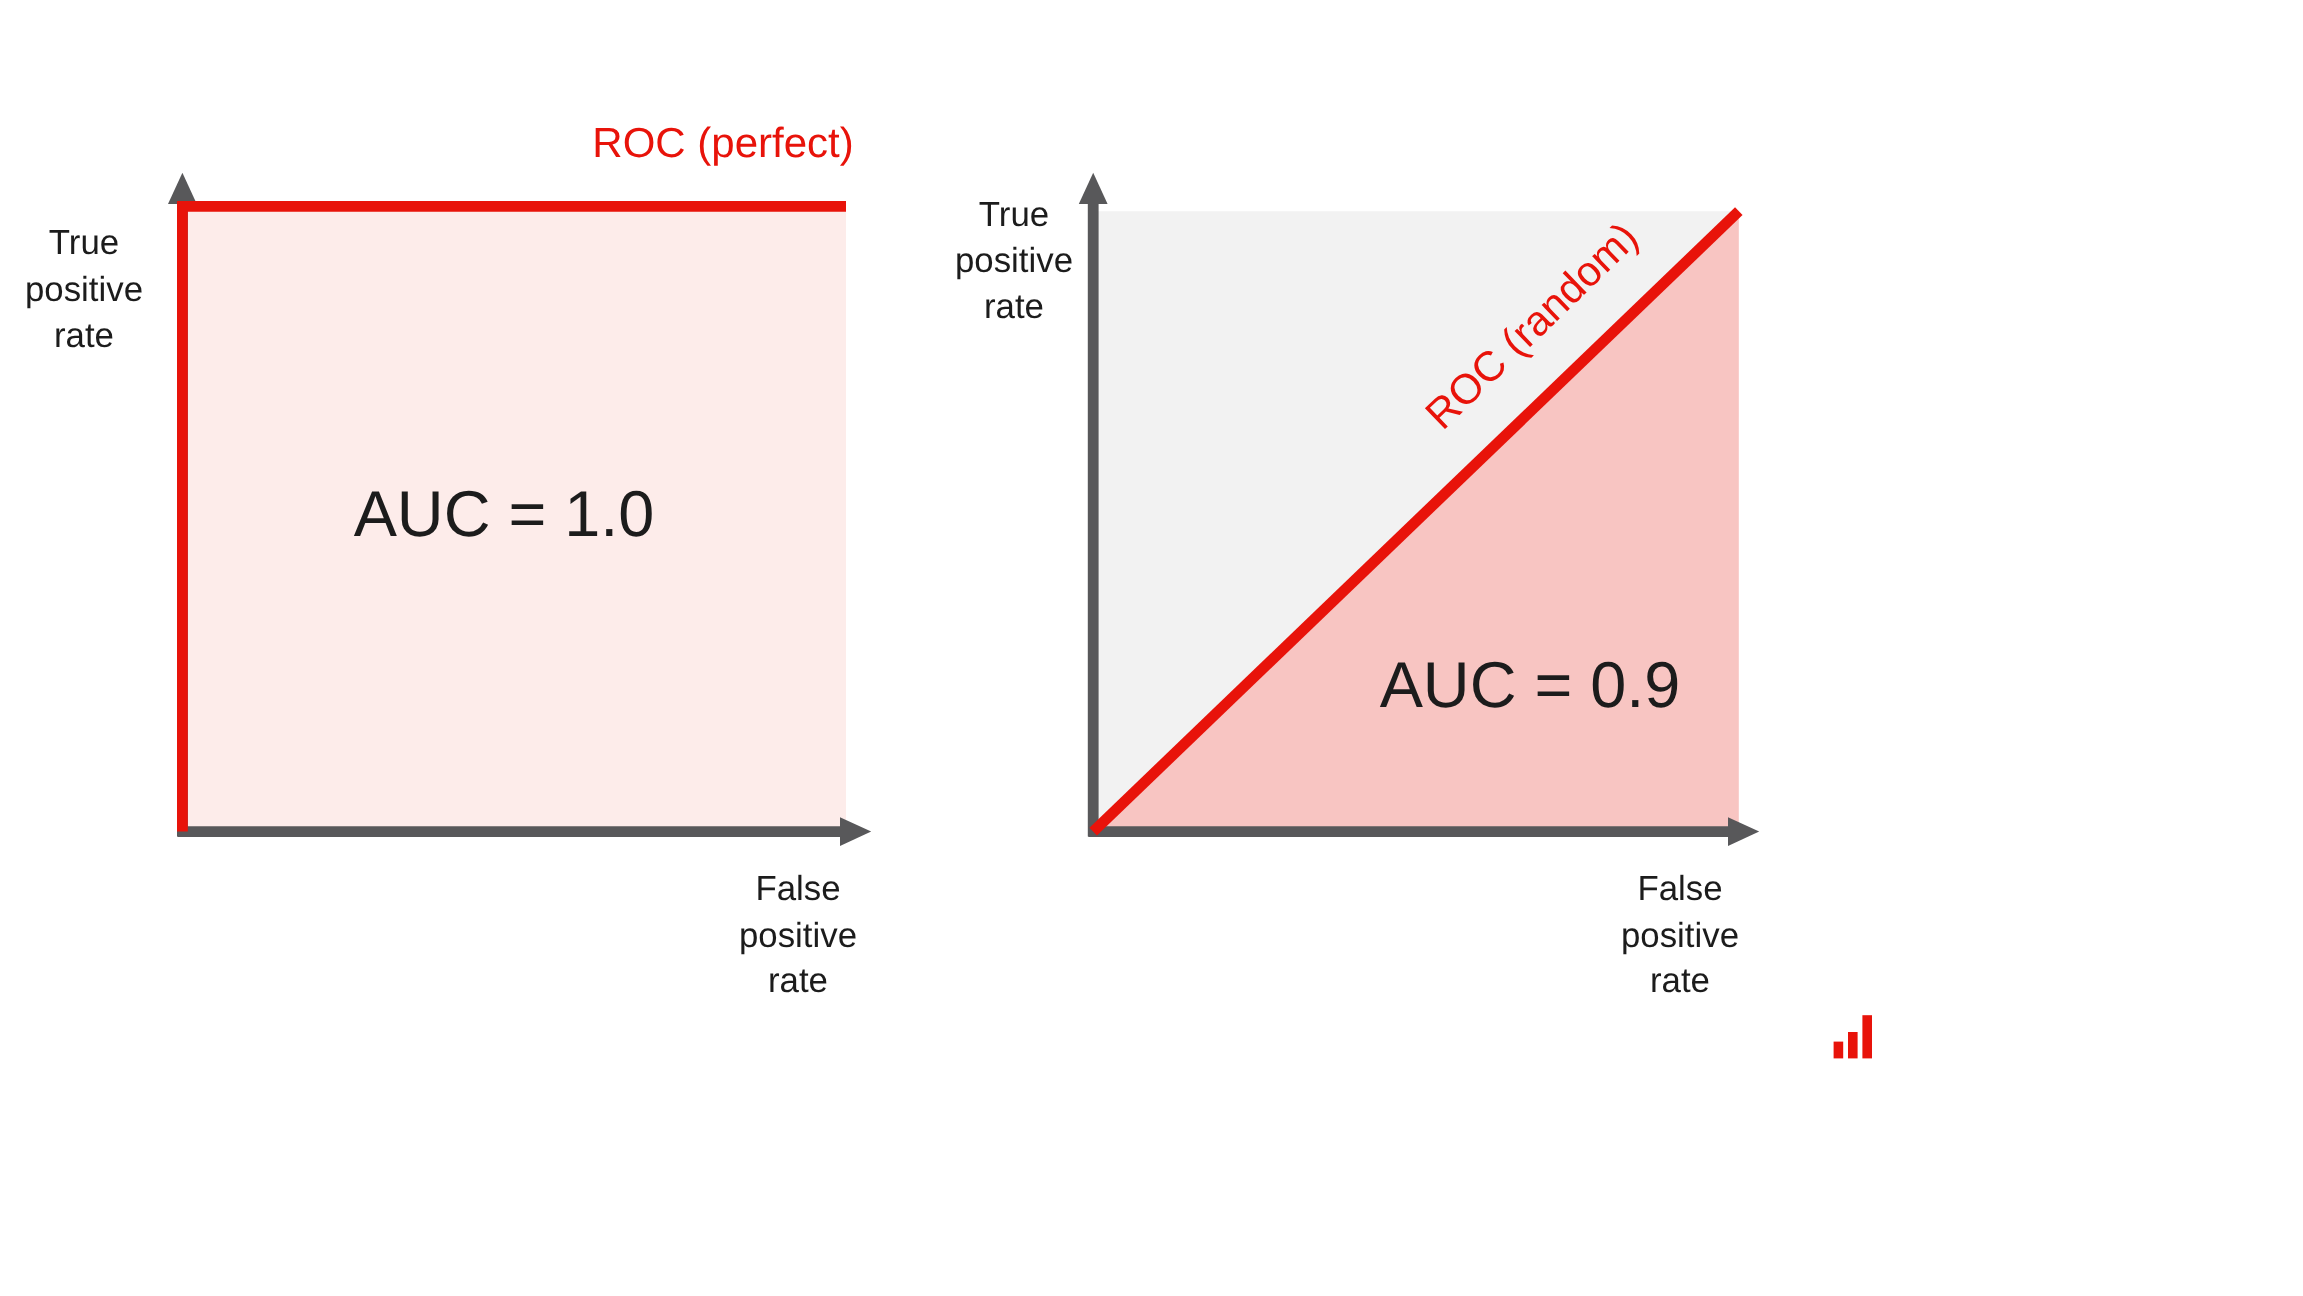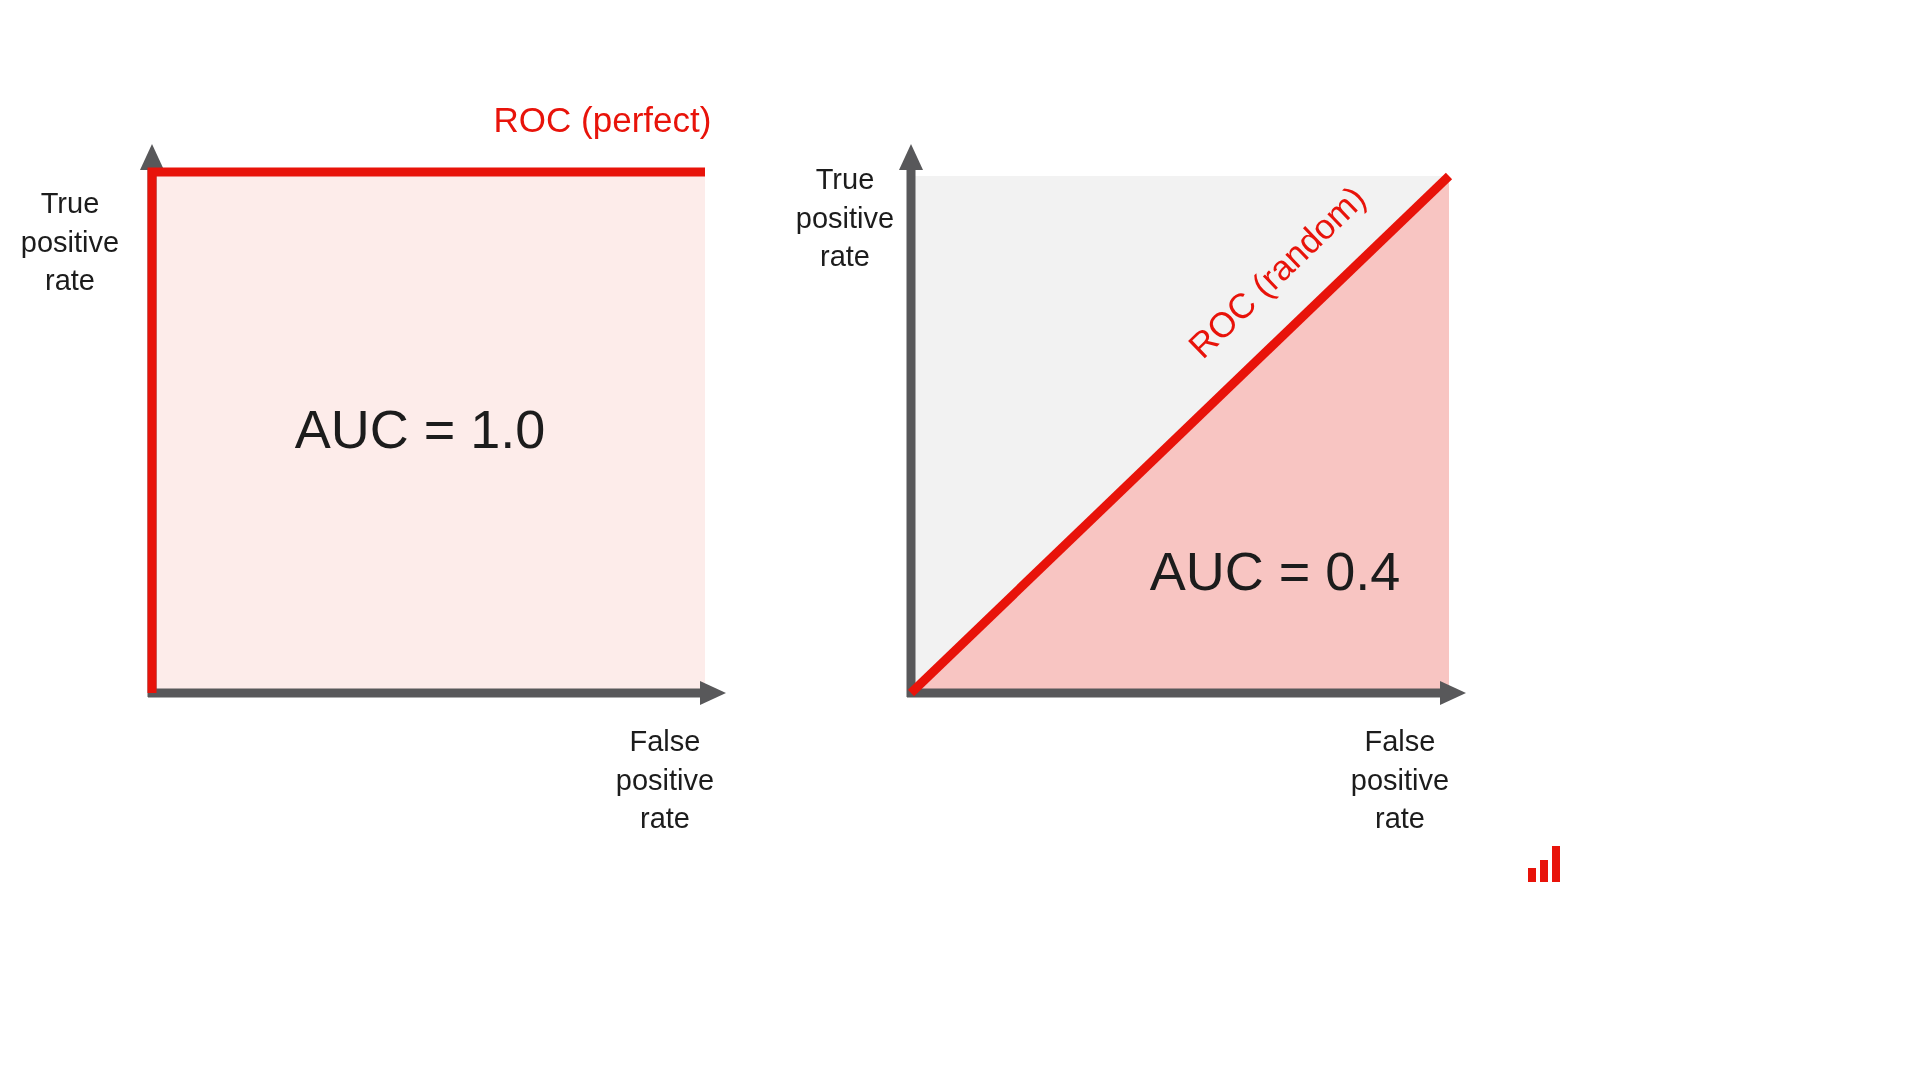--- a/index.html
+++ b/index.html
@@ -75,21 +75,21 @@
   <div class="label axis-label" style="left:595px; top:722px; width:140px;">False
 positive
 rate</div>
 
   <div class="label axis-label" style="left:783px; top:160px; width:124px;">True
 positive
 rate</div>
 
   <div class="label curve-title rotated-44" style="left:1137px; top:252px; width:280px;">ROC (random)</div>
 
-  <div class="label auc-label" style="left:1110px; top:540px; width:330px;">AUC = 0.4</div>
+  <div class="label auc-label" style="left:1110px; top:540px; width:330px;">AUC = 0.9</div>
 
   <div class="label axis-label" style="left:1330px; top:722px; width:140px;">False
 positive
 rate</div>
 
   <div class="logo">
     <span class="bar-1"></span>
     <span class="bar-2"></span>
     <span class="bar-3"></span>
   </div>

